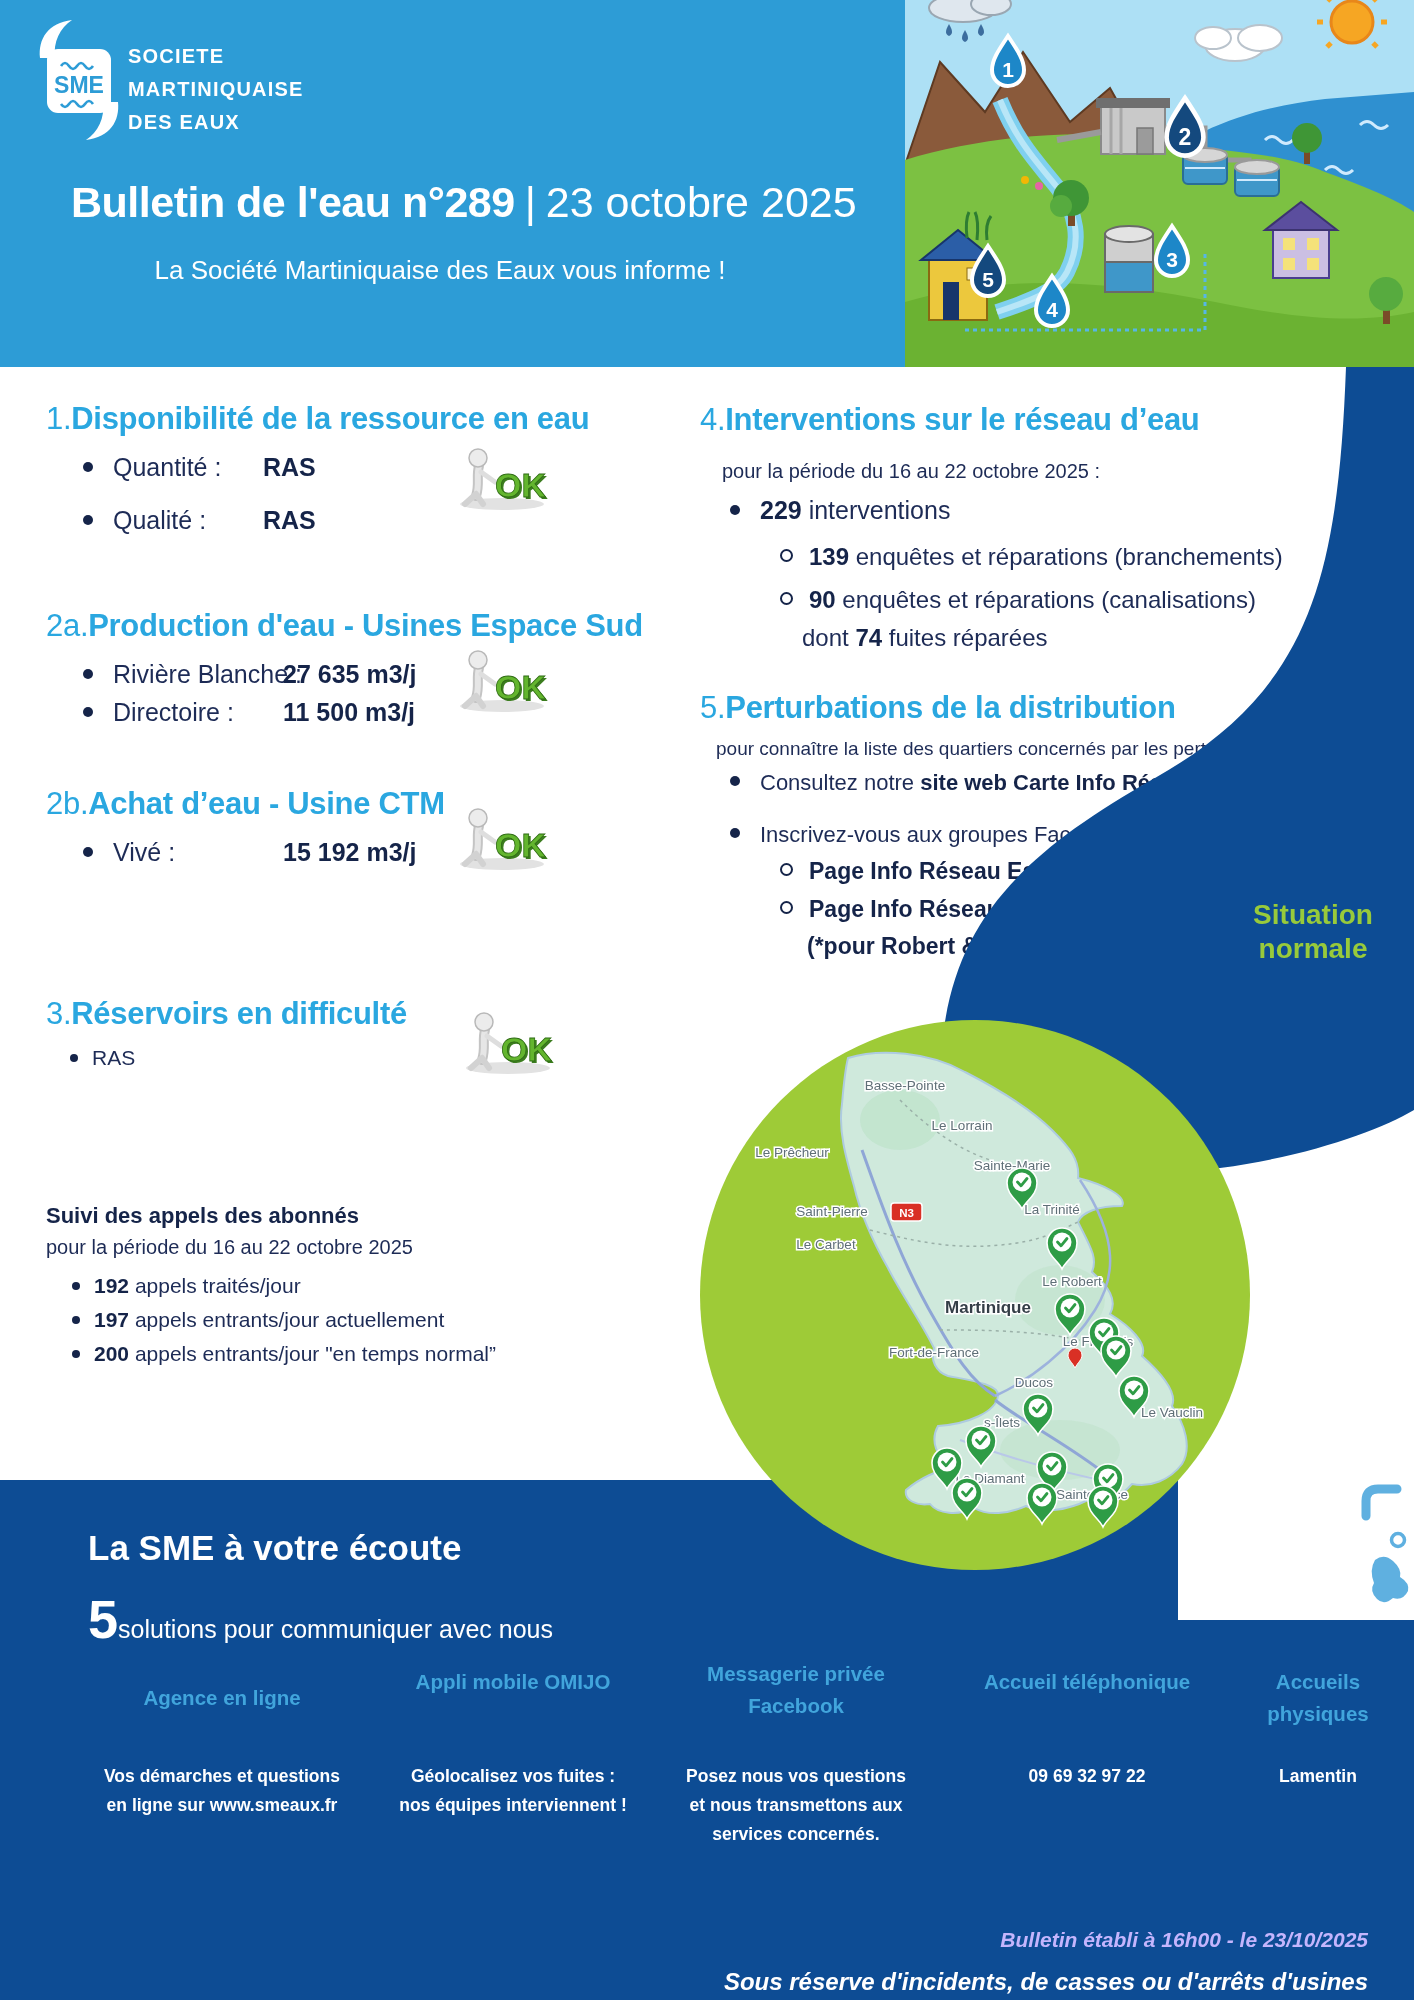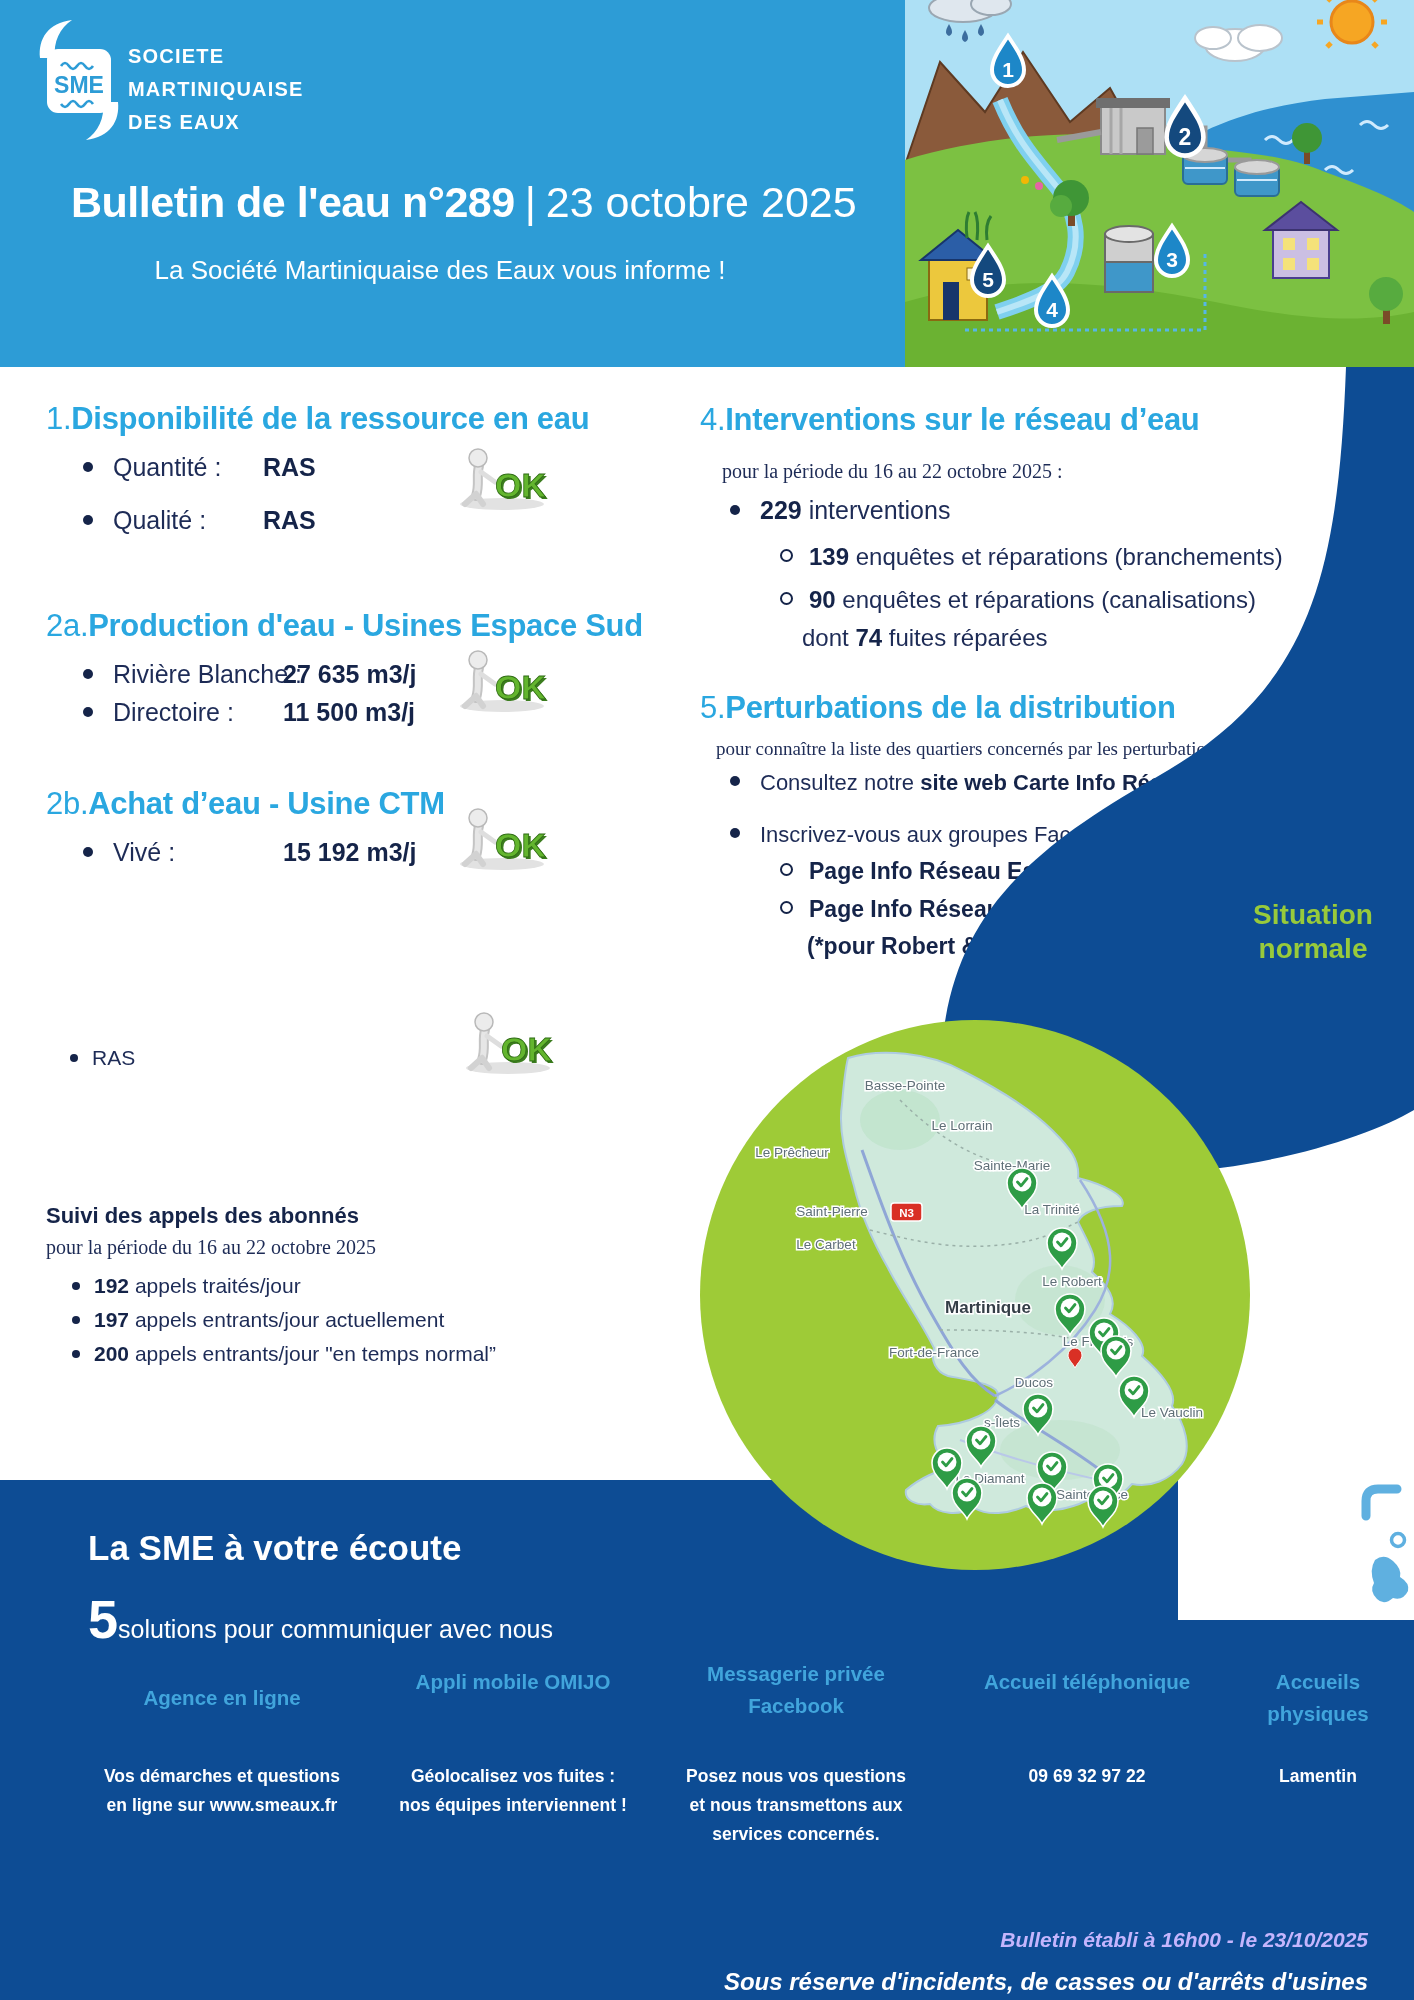--- a/index.html
+++ b/index.html
@@ -22,21 +22,21 @@
   .sec-h b{font-weight:800;}
   .bul{position:absolute;font-size:25px;color:#1d2b56;white-space:nowrap;}
   .bul b{font-weight:800;color:#152449;}
   .dot{display:inline-block;width:10px;height:10px;border-radius:50%;background:#152449;
        margin-right:20px;vertical-align:4px;}
   .dot.sm{width:8px;height:8px;margin-right:14px;vertical-align:3px;}
   .circ{display:inline-block;width:9px;height:9px;border-radius:50%;border:2px solid #152449;
         margin-right:16px;vertical-align:3px;background:transparent;}
   .lb150{display:inline-block;width:150px;}
   .lb170{display:inline-block;width:170px;}
-  .note{position:absolute;font-size:20px;color:#1d2b56;white-space:nowrap;font-family:Liberation Serif, serif;}
+  .note{position:absolute;font-size:20px;color:#1d2b56;white-space:nowrap;}
   .okicon{position:absolute;}
   .status{position:absolute;left:1238px;top:898px;width:150px;text-align:center;color:#98ca3b;
           font-size:28px;font-weight:800;line-height:34px;}
   
   .footer{position:absolute;left:0;top:1480px;width:1414px;height:520px;background:#0d4c94;z-index:1;padding-left:16px;}
   .f-title{position:absolute;left:88px;top:48px;color:#fff;font-size:35px;font-weight:800;}
   .f-sol{position:absolute;left:88px;top:108px;color:#fff;display:flex;align-items:baseline;}
   .f-sol .big{font-size:54px;font-weight:800;}
   .f-sol .rest{font-size:25px;font-weight:300;}
   .f-col-h{position:absolute;top:186px;color:#41a5dc;font-size:20.5px;font-weight:800;
@@ -233,20 +233,23 @@
     <i class="dot"></i><span class="lb170">Directoire :</span><b>11 500 m3/j</b>
   </div>
 
   <div class="sec-h" style="left:46px;top:786px">
     <span class="num">2b.</span><b>Achat d’eau - Usine CTM</b>
   </div>
   <div class="bul" style="left:83px;top:838px">
     <i class="dot"></i><span class="lb170">Vivé :</span><b>15 192 m3/j</b>
   </div>
 
+  <div class="sec-h" style="left:46px;top:996px">
+    <span class="num">3.</span><b>Réservoirs en difficulté</b>
+  </div>
   <div class="bul" style="left:70px;top:1046px;font-size:21px">
     <i class="dot sm"></i><span>RAS</span>
   </div>
 
   <svg class="okicon" style="left:452px;top:446px" width="96" height="66" viewBox="0 0 96 66">
     <ellipse cx="50" cy="58" rx="42" ry="6" fill="#e2e2e2"></ellipse>
     <path d="M27 20 C24 30 28 38 24 50" stroke="#c4c4c4" stroke-width="10" fill="none" stroke-linecap="round"></path>
     <path d="M27 20 C24 30 28 38 24 50" stroke="#e6e6e6" stroke-width="6" fill="none" stroke-linecap="round"></path>
     <path d="M24 48 L13 58 M24 48 L31 58" stroke="#d2d2d2" stroke-width="6" fill="none" stroke-linecap="round"></path>
     <path d="M29 26 L43 36" stroke="#dedede" stroke-width="5" fill="none" stroke-linecap="round"></path>

